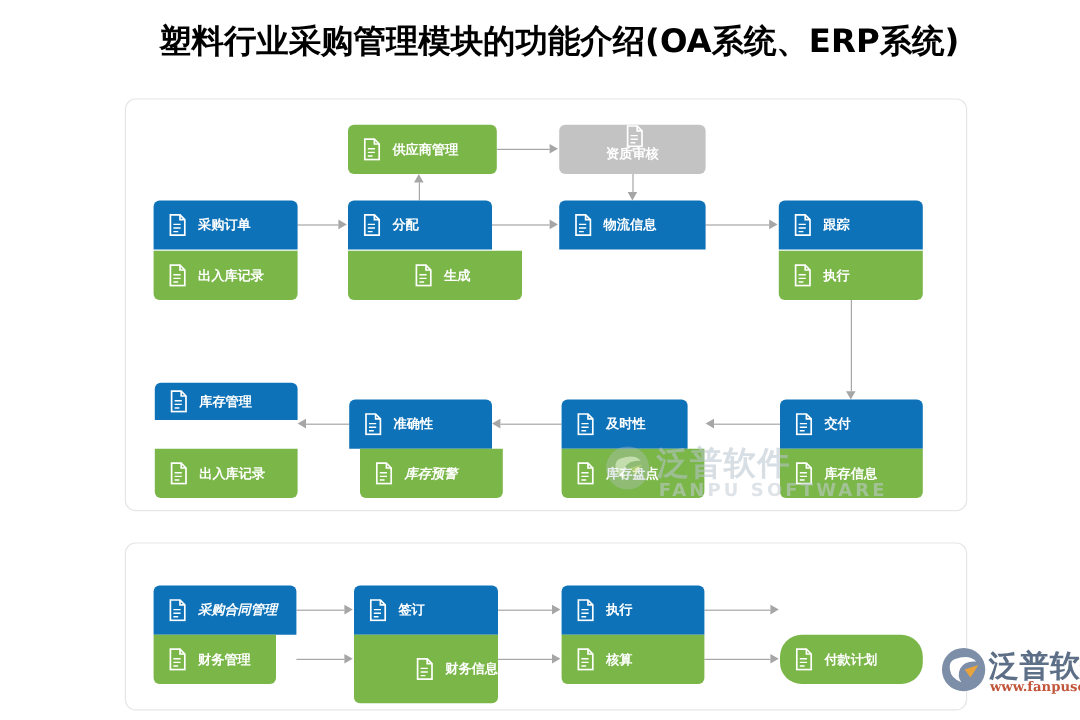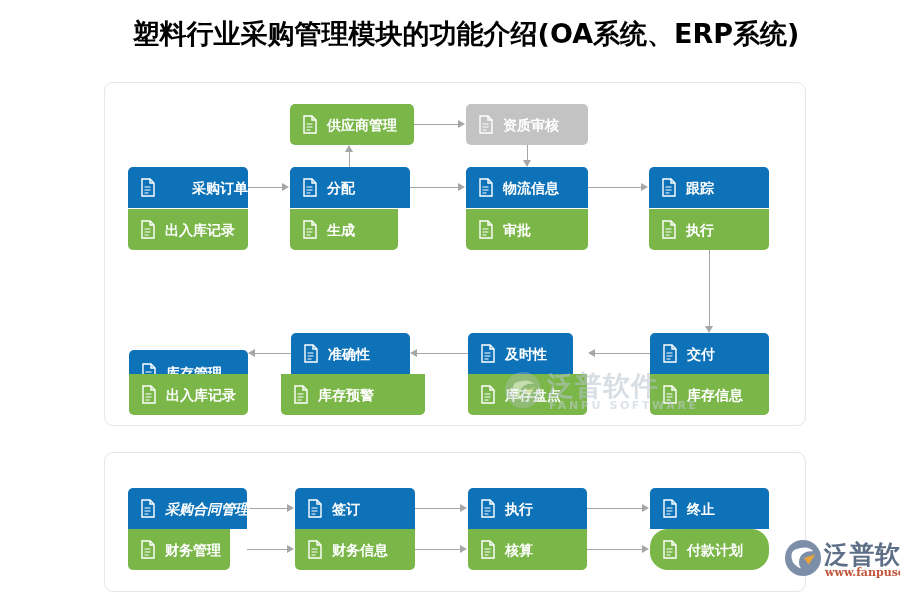--- a/index.html
+++ b/index.html
@@ -33,28 +33,28 @@
   #panel-top    { left: 88px;  top: 82px;  width: 702px; height: 344px; }
   #panel-bottom { left: 88px;  top: 452px; width: 702px; height: 140px; }
 
   
   .node {
     position: absolute;
     border-radius: 5px;
     display: flex;
     align-items: center;
     color: #ffffff;
-    font-size: 14px;
+    font-size: 11px;
     font-weight: bold;
     white-space: nowrap;
     z-index: 3;
   }
   .node.blue  { background: #0E72B8; }
   .node.green { background: #7AB648; }
-  .node.gray  { background: #c3c3c3; color: #ffffff; }
+  .node.gray  { background: #c3c3c3; color: #ffffff; flex-direction: column; }
   .node.stack-top    { border-radius: 5px 5px 0 0; }
   .node.stack-bottom { border-radius: 0 0 5px 5px; }
 
   .doc-icon {
     flex: 0 0 auto;
     width: 16px; height: 19px;
     margin-left: 12px;
     margin-right: 9px;
     position: relative;
   }
@@ -102,21 +102,21 @@
   }
   #watermark .wm-text {
     position: absolute; left: 44px; top: 0px;
     font-size: 27px; font-weight: bold;
     color: #b9c5cf;
     letter-spacing: 1px;
     white-space: nowrap;
   }
   #watermark .wm-sub {
     position: absolute; left: 46px; top: 31px;
-    font-size: 11px; font-weight: bold;
+    font-size: 15px; font-weight: bold;
     color: #c4cdd6;
     letter-spacing: 2.6px;
     white-space: nowrap;
   }
   #watermark .wm-mark {
     position: absolute; left: 0px; top: 2px;
     width: 40px; height: 40px;
   }
 
   
@@ -170,21 +170,21 @@
     <span class="doc-icon">
       <svg viewBox="0 0 16 19">
           <path d="M2 1 h8 l4 4 v13 h-12 z" fill="none" stroke="#ffffff" stroke-width="1.4"></path>
           <path d="M10 1 v4 h4" fill="none" stroke="#ffffff" stroke-width="1.4"></path>
           <path d="M4.5 9 h6 M4.5 12 h6 M4.5 15 h4" stroke="#ffffff" stroke-width="1.2"></path>
         </svg>
     </span>
     <span class="node-label">资质审核</span>
   </div>
 
-  <div class="node blue stack-top" style="left:112px; top:167px; width:120px; height:41px;justify-content:space-between;">
+  <div class="node blue stack-top" style="left:112px; top:167px; width:120px; height:41px;">
     <span class="doc-icon">
       <svg viewBox="0 0 16 19">
           <path d="M2 1 h8 l4 4 v13 h-12 z" fill="none" stroke="#ffffff" stroke-width="1.4"></path>
           <path d="M10 1 v4 h4" fill="none" stroke="#ffffff" stroke-width="1.4"></path>
           <path d="M4.5 9 h6 M4.5 12 h6 M4.5 15 h4" stroke="#ffffff" stroke-width="1.2"></path>
         </svg>
     </span>
     <span class="node-label">采购订单</span>
   </div>
   <div class="node green stack-bottom" style="left:112px; top:209px; width:120px; height:41px;">
@@ -201,51 +201,41 @@
   <div class="node blue stack-top" style="left:274px; top:167px; width:120px; height:41px;">
     <span class="doc-icon">
       <svg viewBox="0 0 16 19">
           <path d="M2 1 h8 l4 4 v13 h-12 z" fill="none" stroke="#ffffff" stroke-width="1.4"></path>
           <path d="M10 1 v4 h4" fill="none" stroke="#ffffff" stroke-width="1.4"></path>
           <path d="M4.5 9 h6 M4.5 12 h6 M4.5 15 h4" stroke="#ffffff" stroke-width="1.2"></path>
         </svg>
     </span>
     <span class="node-label">分配</span>
   </div>
-  <div class="node green stack-bottom" style="left:274px; top:209px; width:108px; height:41px;">
+  <div class="node green stack-bottom" style="left:274px; top:209px; width:145px; height:41px;padding-left:43px;">
     <span class="doc-icon">
       <svg viewBox="0 0 16 19">
           <path d="M2 1 h8 l4 4 v13 h-12 z" fill="none" stroke="#ffffff" stroke-width="1.4"></path>
           <path d="M10 1 v4 h4" fill="none" stroke="#ffffff" stroke-width="1.4"></path>
           <path d="M4.5 9 h6 M4.5 12 h6 M4.5 15 h4" stroke="#ffffff" stroke-width="1.2"></path>
         </svg>
     </span>
     <span class="node-label">生成</span>
   </div>
 
   <div class="node blue stack-top" style="left:450px; top:167px; width:122px; height:41px;">
     <span class="doc-icon">
       <svg viewBox="0 0 16 19">
           <path d="M2 1 h8 l4 4 v13 h-12 z" fill="none" stroke="#ffffff" stroke-width="1.4"></path>
           <path d="M10 1 v4 h4" fill="none" stroke="#ffffff" stroke-width="1.4"></path>
           <path d="M4.5 9 h6 M4.5 12 h6 M4.5 15 h4" stroke="#ffffff" stroke-width="1.2"></path>
         </svg>
     </span>
     <span class="node-label">物流信息</span>
   </div>
-  <div class="node green stack-bottom" style="left:450px; top:209px; width:122px; height:41px;">
-    <span class="doc-icon">
-      <svg viewBox="0 0 16 19">
-          <path d="M2 1 h8 l4 4 v13 h-12 z" fill="none" stroke="#ffffff" stroke-width="1.4"></path>
-          <path d="M10 1 v4 h4" fill="none" stroke="#ffffff" stroke-width="1.4"></path>
-          <path d="M4.5 9 h6 M4.5 12 h6 M4.5 15 h4" stroke="#ffffff" stroke-width="1.2"></path>
-        </svg>
-    </span>
-    <span class="node-label">审批</span>
-  </div>
 
   <div class="node blue stack-top" style="left:633px; top:167px; width:120px; height:41px;">
     <span class="doc-icon">
       <svg viewBox="0 0 16 19">
           <path d="M2 1 h8 l4 4 v13 h-12 z" fill="none" stroke="#ffffff" stroke-width="1.4"></path>
           <path d="M10 1 v4 h4" fill="none" stroke="#ffffff" stroke-width="1.4"></path>
           <path d="M4.5 9 h6 M4.5 12 h6 M4.5 15 h4" stroke="#ffffff" stroke-width="1.2"></path>
         </svg>
     </span>
     <span class="node-label">跟踪</span>
@@ -254,21 +244,21 @@
     <span class="doc-icon">
       <svg viewBox="0 0 16 19">
           <path d="M2 1 h8 l4 4 v13 h-12 z" fill="none" stroke="#ffffff" stroke-width="1.4"></path>
           <path d="M10 1 v4 h4" fill="none" stroke="#ffffff" stroke-width="1.4"></path>
           <path d="M4.5 9 h6 M4.5 12 h6 M4.5 15 h4" stroke="#ffffff" stroke-width="1.2"></path>
         </svg>
     </span>
     <span class="node-label">执行</span>
   </div>
 
-  <div class="node blue stack-top" style="left:113px; top:350px; width:119px; height:45px;">
+  <div class="node blue stack-top" style="left:113px; top:319px; width:119px; height:31px;">
     <span class="doc-icon">
       <svg viewBox="0 0 16 19">
           <path d="M2 1 h8 l4 4 v13 h-12 z" fill="none" stroke="#ffffff" stroke-width="1.4"></path>
           <path d="M10 1 v4 h4" fill="none" stroke="#ffffff" stroke-width="1.4"></path>
           <path d="M4.5 9 h6 M4.5 12 h6 M4.5 15 h4" stroke="#ffffff" stroke-width="1.2"></path>
         </svg>
     </span>
     <span class="node-label">库存管理</span>
   </div>
   <div class="node green stack-bottom" style="left:113px; top:374px; width:119px; height:41px;">
@@ -285,21 +275,21 @@
   <div class="node blue stack-top" style="left:275px; top:333px; width:119px; height:41px;">
     <span class="doc-icon">
       <svg viewBox="0 0 16 19">
           <path d="M2 1 h8 l4 4 v13 h-12 z" fill="none" stroke="#ffffff" stroke-width="1.4"></path>
           <path d="M10 1 v4 h4" fill="none" stroke="#ffffff" stroke-width="1.4"></path>
           <path d="M4.5 9 h6 M4.5 12 h6 M4.5 15 h4" stroke="#ffffff" stroke-width="1.2"></path>
         </svg>
     </span>
     <span class="node-label">准确性</span>
   </div>
-  <div class="node green stack-bottom" style="left:265px; top:374px; width:144px; height:41px;">
+  <div class="node green stack-bottom" style="left:284px; top:374px; width:119px; height:41px;font-style:italic;">
     <span class="doc-icon">
       <svg viewBox="0 0 16 19">
           <path d="M2 1 h8 l4 4 v13 h-12 z" fill="none" stroke="#ffffff" stroke-width="1.4"></path>
           <path d="M10 1 v4 h4" fill="none" stroke="#ffffff" stroke-width="1.4"></path>
           <path d="M4.5 9 h6 M4.5 12 h6 M4.5 15 h4" stroke="#ffffff" stroke-width="1.2"></path>
         </svg>
     </span>
     <span class="node-label">库存预警</span>
   </div>
 
@@ -401,21 +391,21 @@
   <div class="node blue stack-top" style="left:279px; top:488px; width:120px; height:41px;">
     <span class="doc-icon">
       <svg viewBox="0 0 16 19">
           <path d="M2 1 h8 l4 4 v13 h-12 z" fill="none" stroke="#ffffff" stroke-width="1.4"></path>
           <path d="M10 1 v4 h4" fill="none" stroke="#ffffff" stroke-width="1.4"></path>
           <path d="M4.5 9 h6 M4.5 12 h6 M4.5 15 h4" stroke="#ffffff" stroke-width="1.2"></path>
         </svg>
     </span>
     <span class="node-label">签订</span>
   </div>
-  <div class="node green stack-bottom" style="left:279px; top:529px; width:120px; height:41px;">
+  <div class="node green stack-bottom" style="left:279px; top:529px; width:120px; height:57px;justify-content:flex-end;">
     <span class="doc-icon">
       <svg viewBox="0 0 16 19">
           <path d="M2 1 h8 l4 4 v13 h-12 z" fill="none" stroke="#ffffff" stroke-width="1.4"></path>
           <path d="M10 1 v4 h4" fill="none" stroke="#ffffff" stroke-width="1.4"></path>
           <path d="M4.5 9 h6 M4.5 12 h6 M4.5 15 h4" stroke="#ffffff" stroke-width="1.2"></path>
         </svg>
     </span>
     <span class="node-label">财务信息</span>
   </div>
 
@@ -433,30 +423,20 @@
     <span class="doc-icon">
       <svg viewBox="0 0 16 19">
           <path d="M2 1 h8 l4 4 v13 h-12 z" fill="none" stroke="#ffffff" stroke-width="1.4"></path>
           <path d="M10 1 v4 h4" fill="none" stroke="#ffffff" stroke-width="1.4"></path>
           <path d="M4.5 9 h6 M4.5 12 h6 M4.5 15 h4" stroke="#ffffff" stroke-width="1.2"></path>
         </svg>
     </span>
     <span class="node-label">核算</span>
   </div>
 
-  <div class="node blue stack-top" style="left:634px; top:488px; width:119px; height:41px;">
-    <span class="doc-icon">
-      <svg viewBox="0 0 16 19">
-          <path d="M2 1 h8 l4 4 v13 h-12 z" fill="none" stroke="#ffffff" stroke-width="1.4"></path>
-          <path d="M10 1 v4 h4" fill="none" stroke="#ffffff" stroke-width="1.4"></path>
-          <path d="M4.5 9 h6 M4.5 12 h6 M4.5 15 h4" stroke="#ffffff" stroke-width="1.2"></path>
-        </svg>
-    </span>
-    <span class="node-label">终止</span>
-  </div>
   <div class="node green stack-bottom" style="left:634px; top:529px; width:119px; height:41px;border-radius:18px;">
     <span class="doc-icon">
       <svg viewBox="0 0 16 19">
           <path d="M2 1 h8 l4 4 v13 h-12 z" fill="none" stroke="#ffffff" stroke-width="1.4"></path>
           <path d="M10 1 v4 h4" fill="none" stroke="#ffffff" stroke-width="1.4"></path>
           <path d="M4.5 9 h6 M4.5 12 h6 M4.5 15 h4" stroke="#ffffff" stroke-width="1.2"></path>
         </svg>
     </span>
     <span class="node-label">付款计划</span>
   </div>

